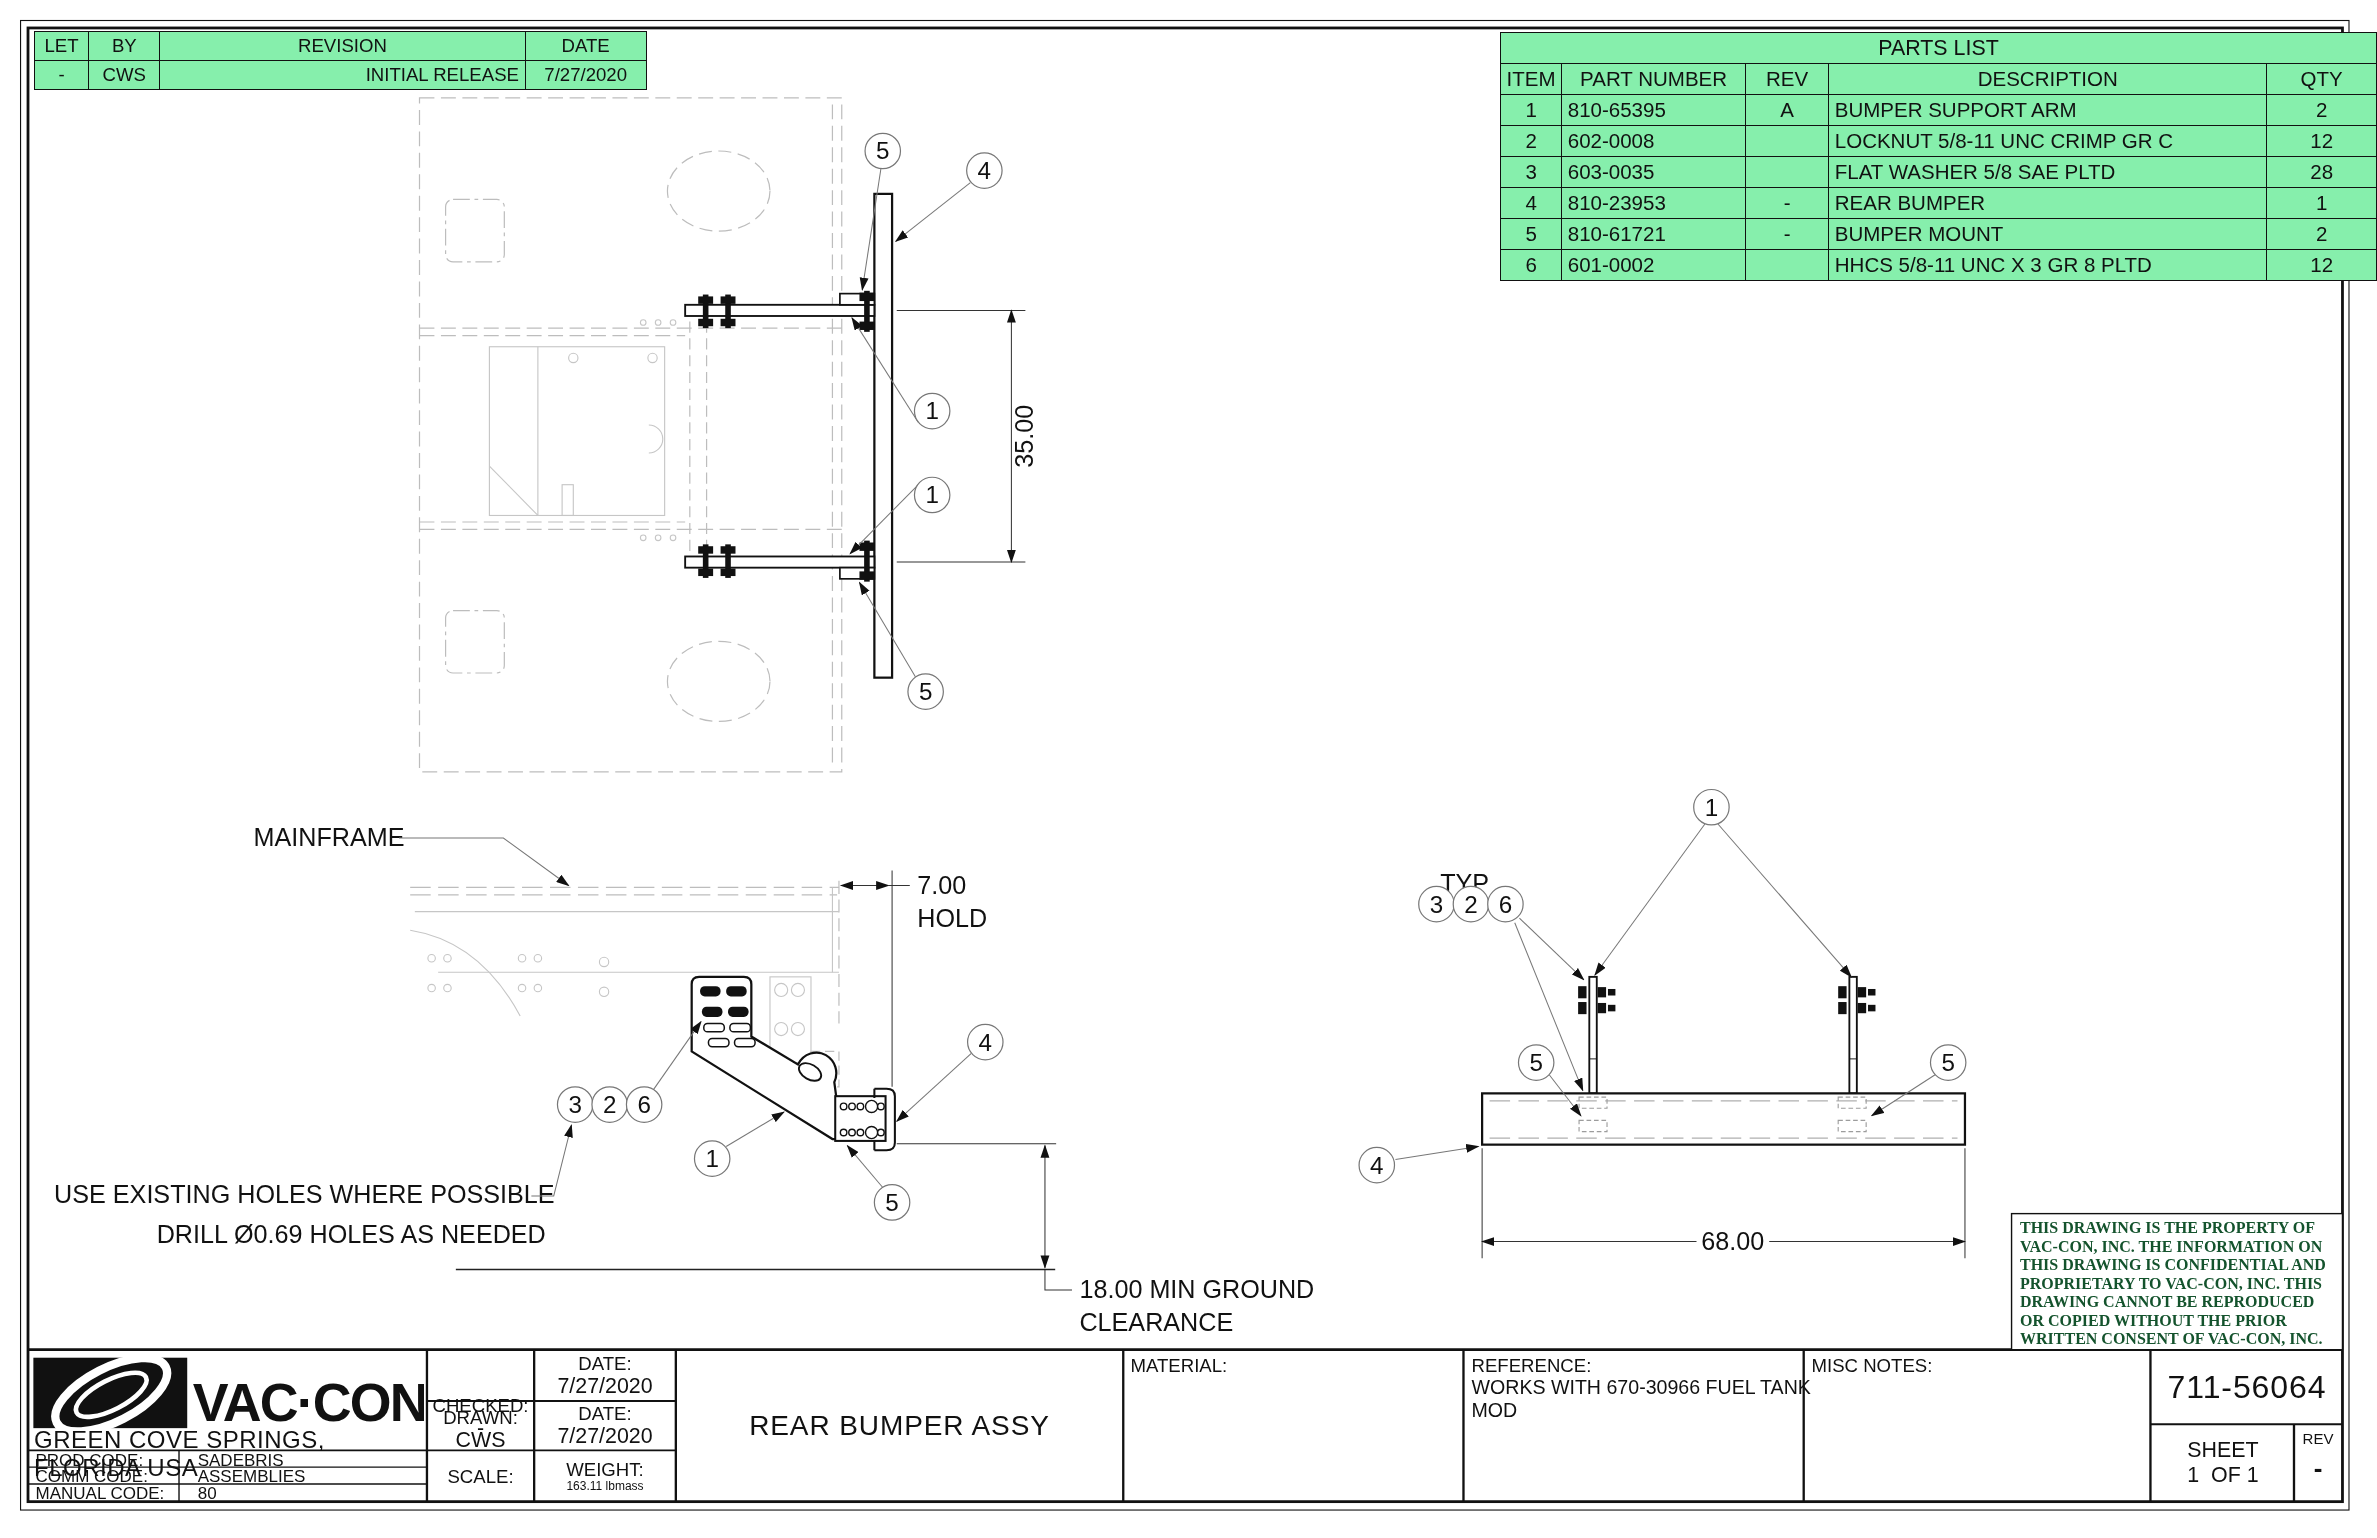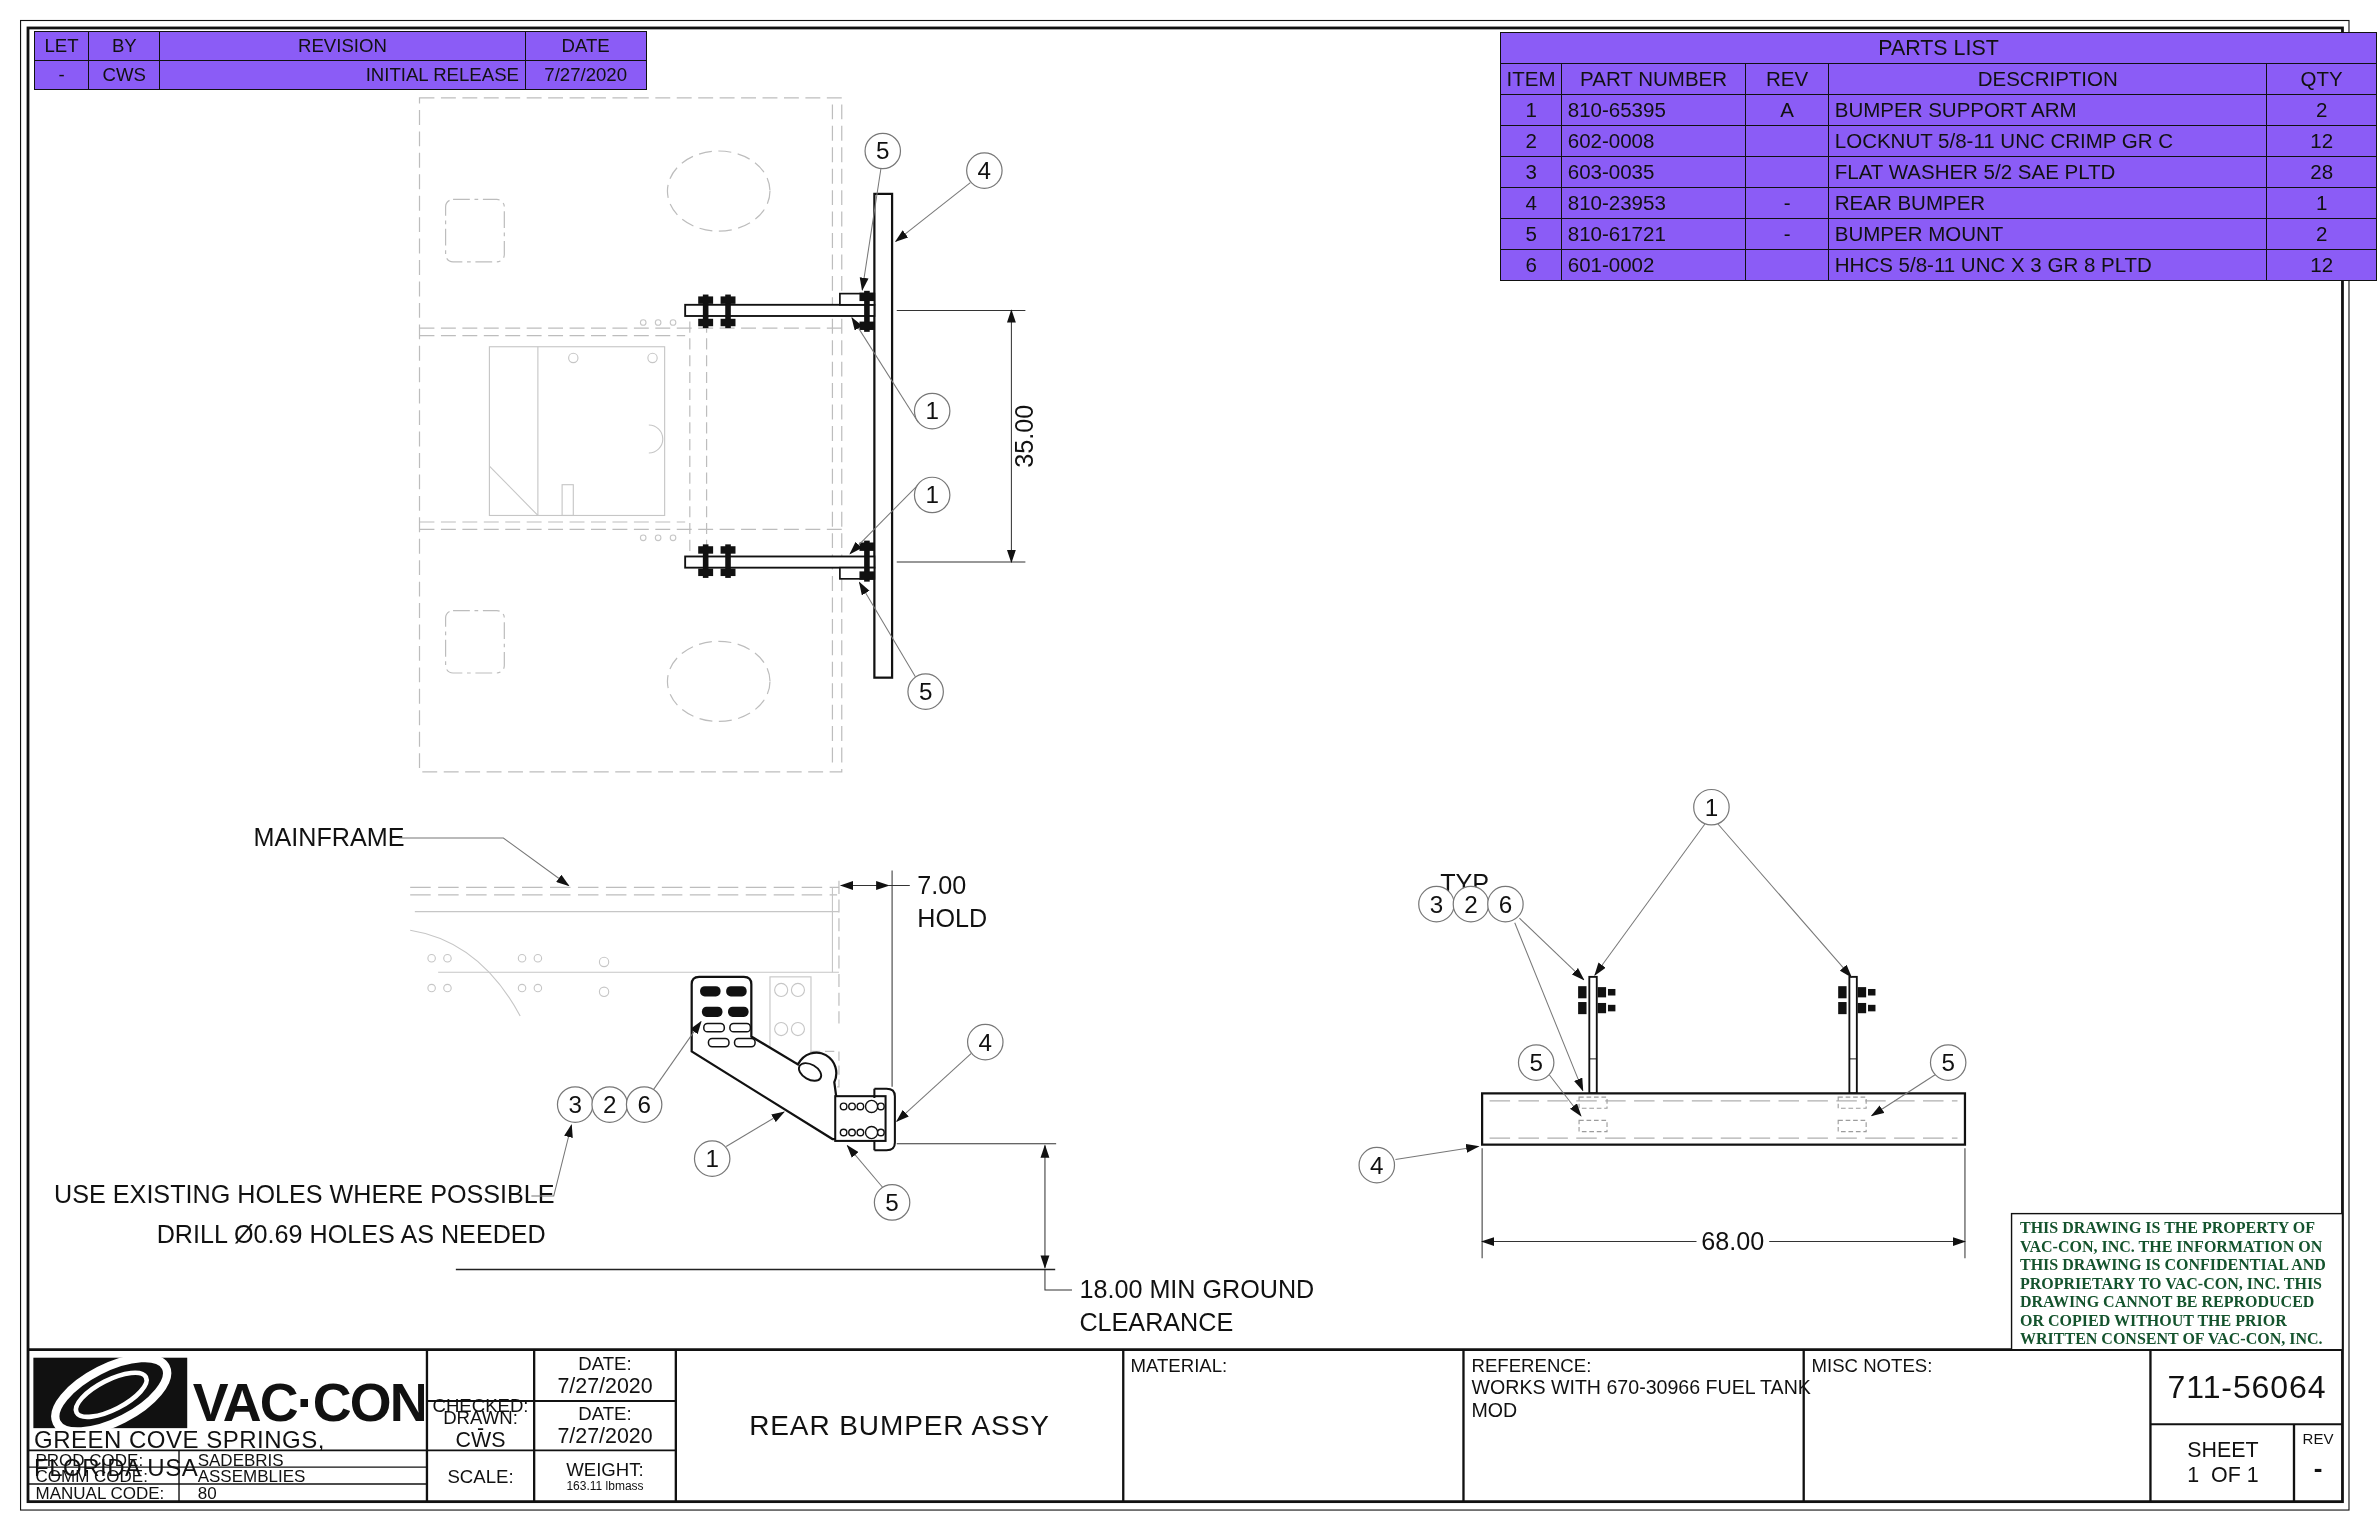--- a/index.html
+++ b/index.html
@@ -1,21 +1,21 @@
 <!DOCTYPE html>
 <html style="font-size:15px"><head>
 <meta charset="utf-8">
 <style>
   html,body{margin:0;padding:0;background:#e8e8e8;}
   .sheet{position:relative;width:2377px;height:1538px;background:#ffffff;font-family:"Liberation Sans",sans-serif;color:#111;overflow:hidden;}
   .sheet svg.linework{position:absolute;left:0;top:0;}
   svg text{font-family:"Liberation Sans",sans-serif;fill:#111;}
   .abs{position:absolute;}
   
-  table{border-collapse:collapse;table-layout:fixed;background:#8b5cf6;}
+  table{border-collapse:collapse;table-layout:fixed;background:#86efac;}
   td,th{border:1.5px solid #111;padding:0 5.6px;overflow:hidden;white-space:nowrap;font-weight:normal;}
   .rev-table{font-size:18.6px;}
   .rev-table td{height:28px;text-align:center;}
   .rev-table .l{text-align:right;}
   .parts-table{font-size:20.5px;}
   .parts-table td{height:30px;text-align:center;}
   .parts-table .l{text-align:left;}
   .parts-title{font-size:21.4px;text-align:center;}
   
   .cell{position:absolute;display:flex;flex-direction:column;align-items:center;justify-content:center;line-height:1.15;}
@@ -423,21 +423,21 @@
       <td>2</td>
       <td class="l">602-0008</td>
       <td></td>
       <td class="l">LOCKNUT 5/8-11 UNC CRIMP GR C</td>
       <td>12</td>
     </tr>
     <tr>
       <td>3</td>
       <td class="l">603-0035</td>
       <td></td>
-      <td class="l">FLAT WASHER 5/2 SAE PLTD</td>
+      <td class="l">FLAT WASHER 5/8 SAE PLTD</td>
       <td>28</td>
     </tr>
     <tr>
       <td>4</td>
       <td class="l">810-23953</td>
       <td>-</td>
       <td class="l">REAR BUMPER</td>
       <td>1</td>
     </tr>
     <tr>

